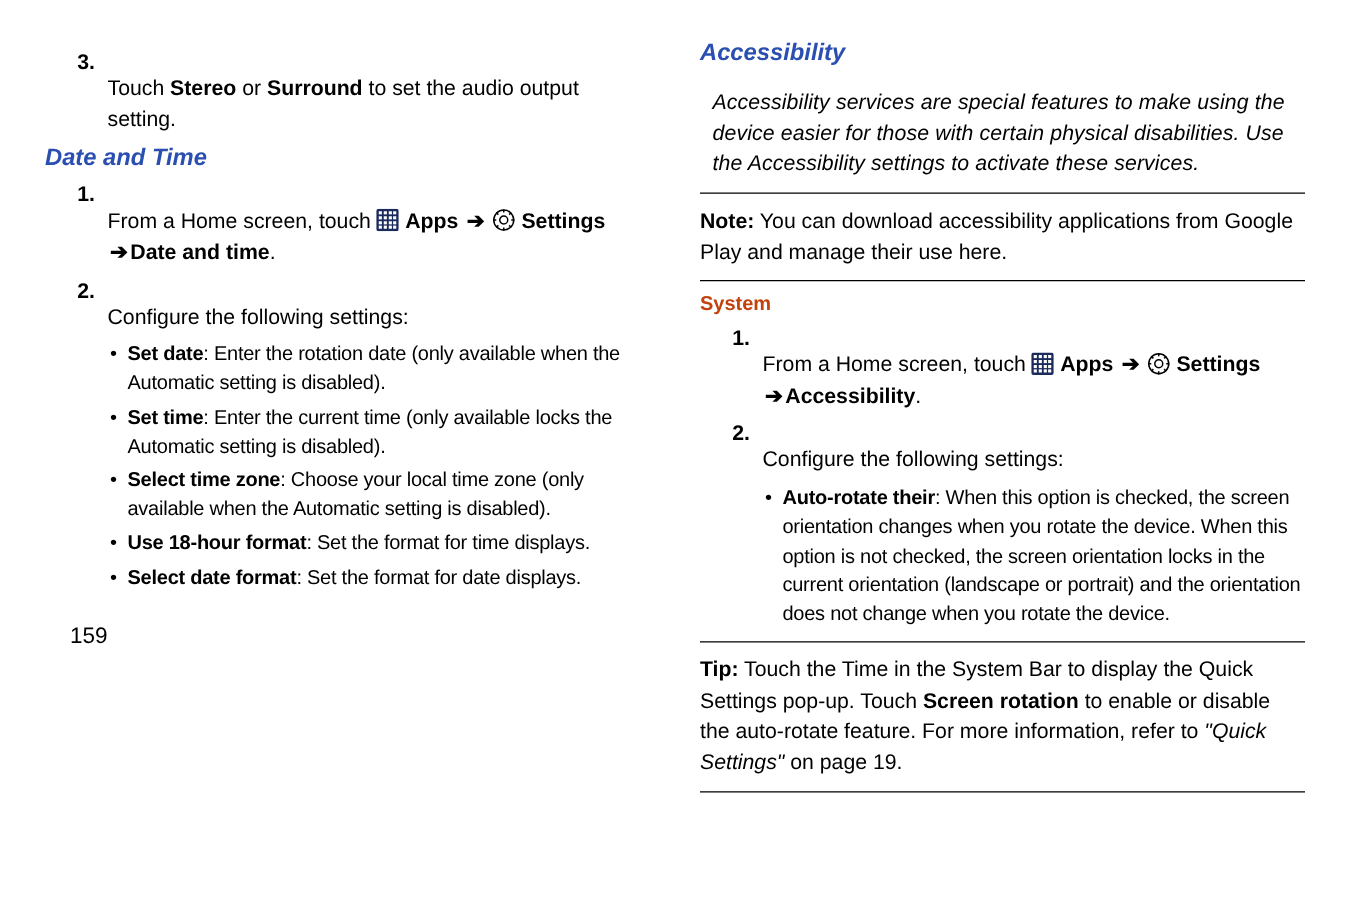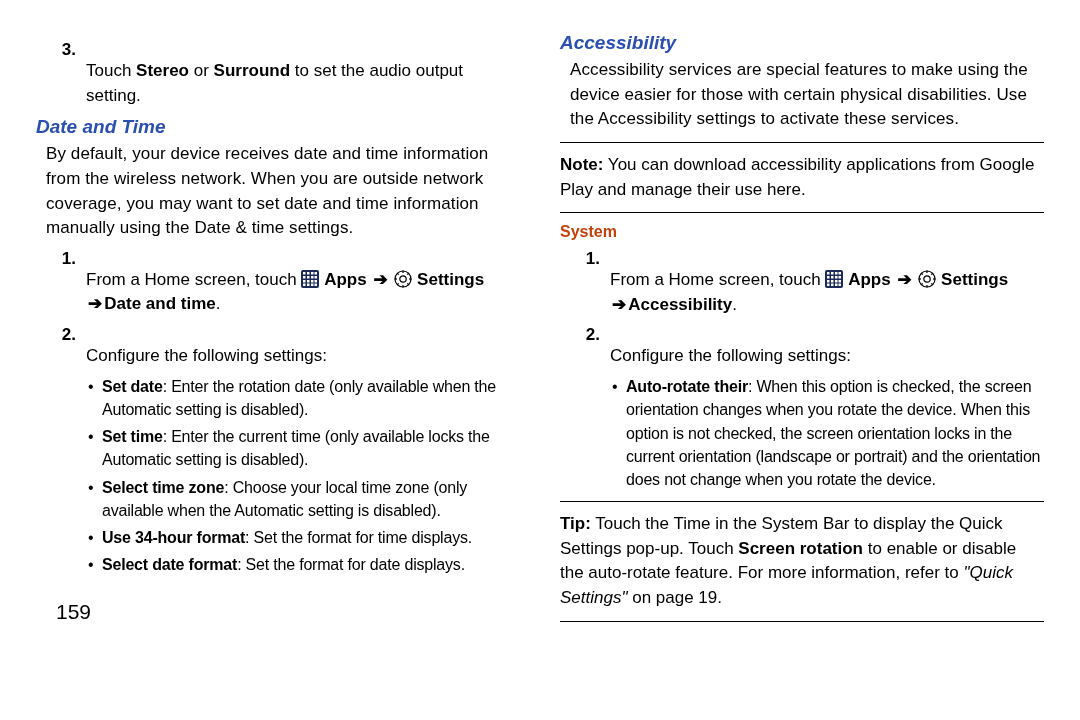--- a/index.html
+++ b/index.html
@@ -31,23 +31,24 @@
     margin: 8px 0 4px 0;
     font-family: Arial, Helvetica, sans-serif;
   }
   .sub-heading {
     color: #c2410c;
     font-weight: bold;
     font-size: 16px;
     margin: 6px 0 4px 0;
   }
   .body-text {
-    margin: 4px 0 6px 0;
+    margin: 16px 0 6px 0;
     line-height: 1.45;
     letter-spacing: 0.1px;
+    font-style: italic;
   }
   .step {
     display: flex;
     margin: 6px 0;
     line-height: 1.45;
   }
   .step-num {
     font-weight: bold;
     width: 40px;
     text-align: right;
@@ -86,21 +87,21 @@
     border: none;
     border-top: 1.5px solid #000;
     margin: 10px 0;
   }
   .note-block {
     margin: 2px 0;
     line-height: 1.45;
   }
   .note-label { font-weight: bold; }
   .page-number {
-    font-size: 21px;
+    font-size: 18px;
     margin-top: 24px;
     padding-left: 20px;
   }
   .italic { font-style: italic; }
   .cond { font-family: "Arial Narrow", Arial, sans-serif; letter-spacing: -0.2px; }
 </style>
 </head>
 <body>
 
 <div class="page">
@@ -109,21 +110,20 @@
 
     <div class="step">
       <div class="step-num">3.</div>
       <div class="step-body">
         <span>Touch </span><span class="bold">Stereo</span><span> or </span><span class="bold">Surround</span><span> to set the audio output setting.</span>
       </div>
     </div>
 
     <div class="section-heading">Date and Time</div>
 
-    <p class="body-text" style="padding-left:10px;">By default, your device receives date and time information from the wireless network. When you are outside network coverage, you may want to set date and time information manually using the Date &amp; time settings.</p>
 
     <div class="step">
       <div class="step-num">1.</div>
       <div class="step-body">
         <span>From a Home screen, touch </span>
         <span class="icon">
           <svg viewBox="0 0 18 18">
               <rect x="0" y="0" width="18" height="18" rx="2" fill="#1a2a5a"></rect>
               <g fill="#fff">
                 <rect x="2" y="2" width="2.5" height="2.5"></rect>
@@ -181,21 +181,21 @@
       <div class="bullet cond">
         <div class="bullet-dot">•</div>
         <div class="bullet-body"><span class="bold">Set time</span><span>: Enter the current time (only available locks the Automatic setting is disabled).</span></div>
       </div>
       <div class="bullet cond">
         <div class="bullet-dot">•</div>
         <div class="bullet-body"><span class="bold">Select time zone</span><span>: Choose your local time zone (only available when the Automatic setting is disabled).</span></div>
       </div>
       <div class="bullet cond">
         <div class="bullet-dot">•</div>
-        <div class="bullet-body"><span class="bold">Use 34-hour format</span><span>: Set the format for time displays.</span></div>
+        <div class="bullet-body"><span class="bold">Use 18-hour format</span><span>: Set the format for time displays.</span></div>
       </div>
       <div class="bullet cond">
         <div class="bullet-dot">•</div>
         <div class="bullet-body"><span class="bold">Select date format</span><span>: Set the format for date displays.</span></div>
       </div>
     </div>
 
     <div class="page-number">159</div>
   </div>
 

